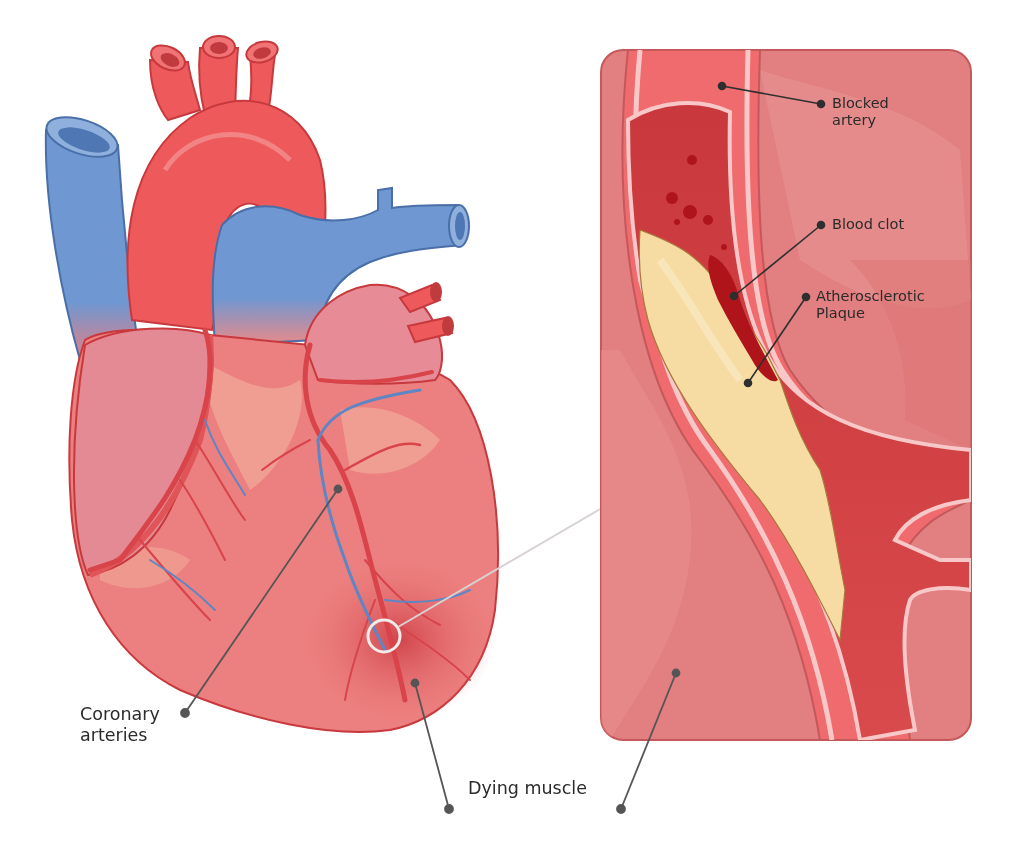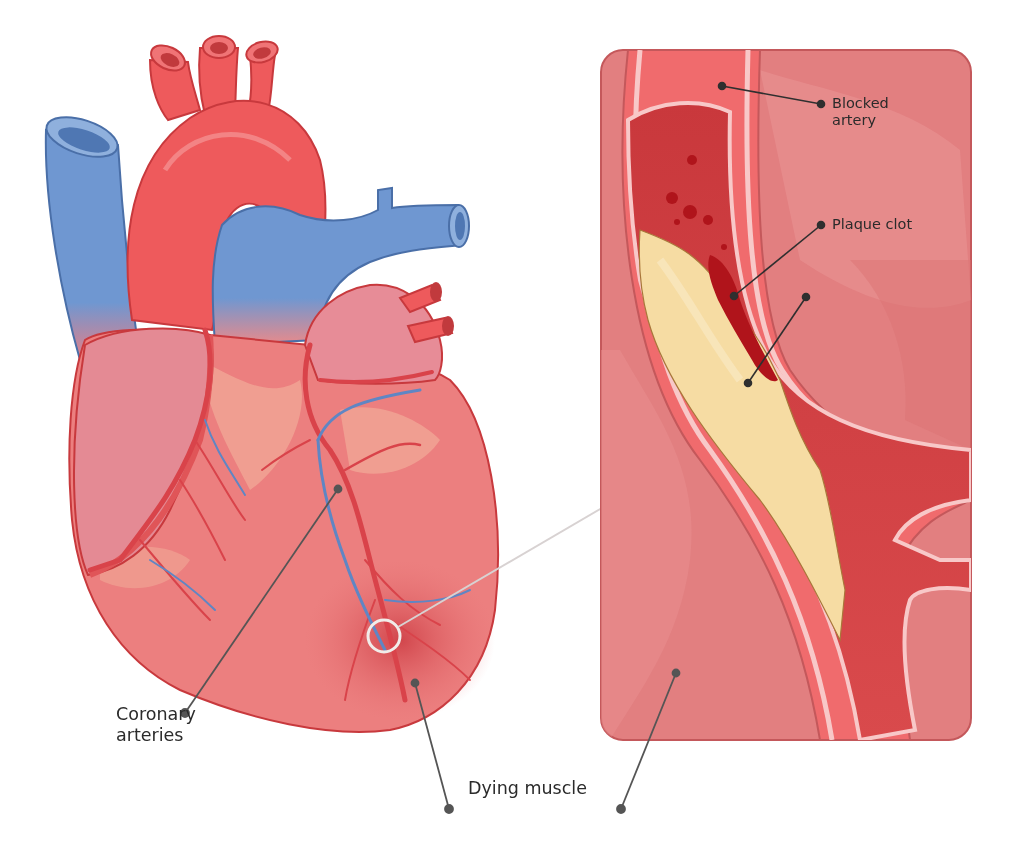--- a/index.html
+++ b/index.html
@@ -154,17 +154,19 @@
       <circle cx="449" cy="809" r="4"></circle>
       <line x1="676" y1="673" x2="621" y2="809"></line>
       <circle cx="676" cy="673" r="3.5"></circle>
       <circle cx="621" cy="809" r="4"></circle>
     </g>
   </svg>
 
   
   <div class="label small" style="left:832px; top:95px;">Blocked
 artery</div>
-  <div class="label small" style="left:832px; top:216px;">Plaque clot</div>
-  <div class="label big" style="left:80px; top:704px;margin-left:36px;">Coronary
+  <div class="label small" style="left:832px; top:216px;">Blood clot</div>
+  <div class="label small" style="left:816px; top:288px;">Atherosclerotic
+Plaque</div>
+  <div class="label big" style="left:80px; top:704px;">Coronary
 arteries</div>
   <div class="label big" style="left:468px; top:778px;">Dying muscle</div>
 </div>
 
 </body></html>

